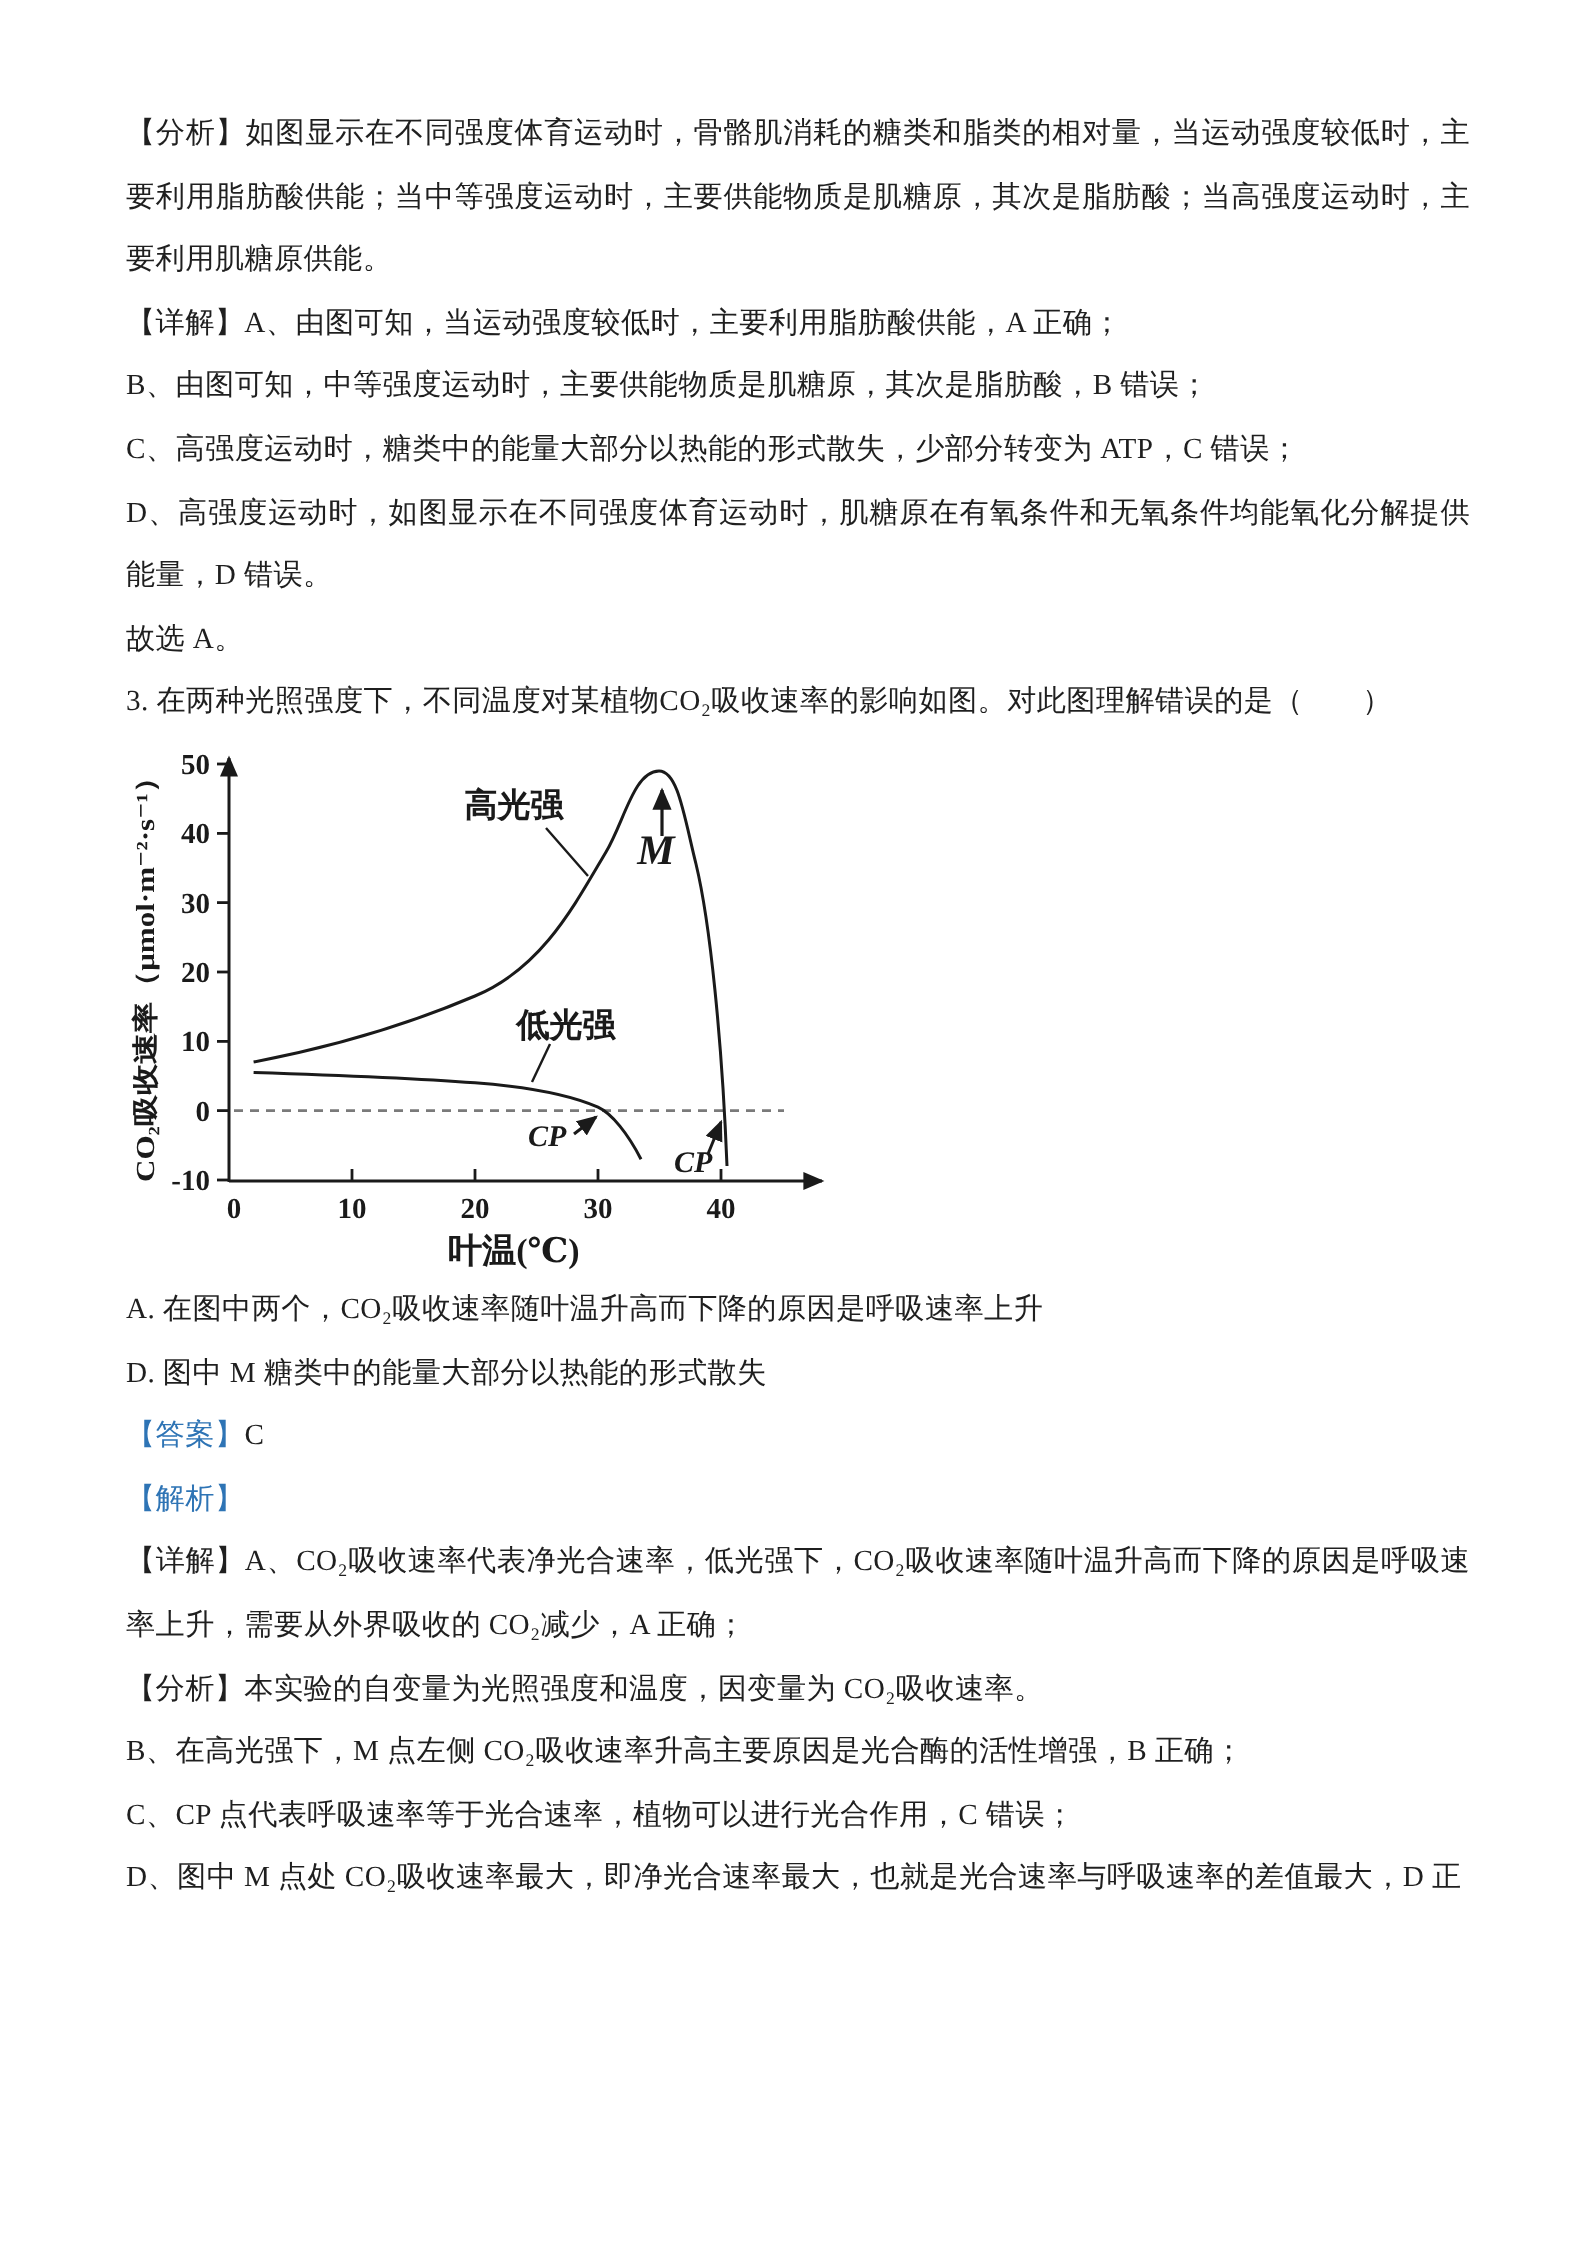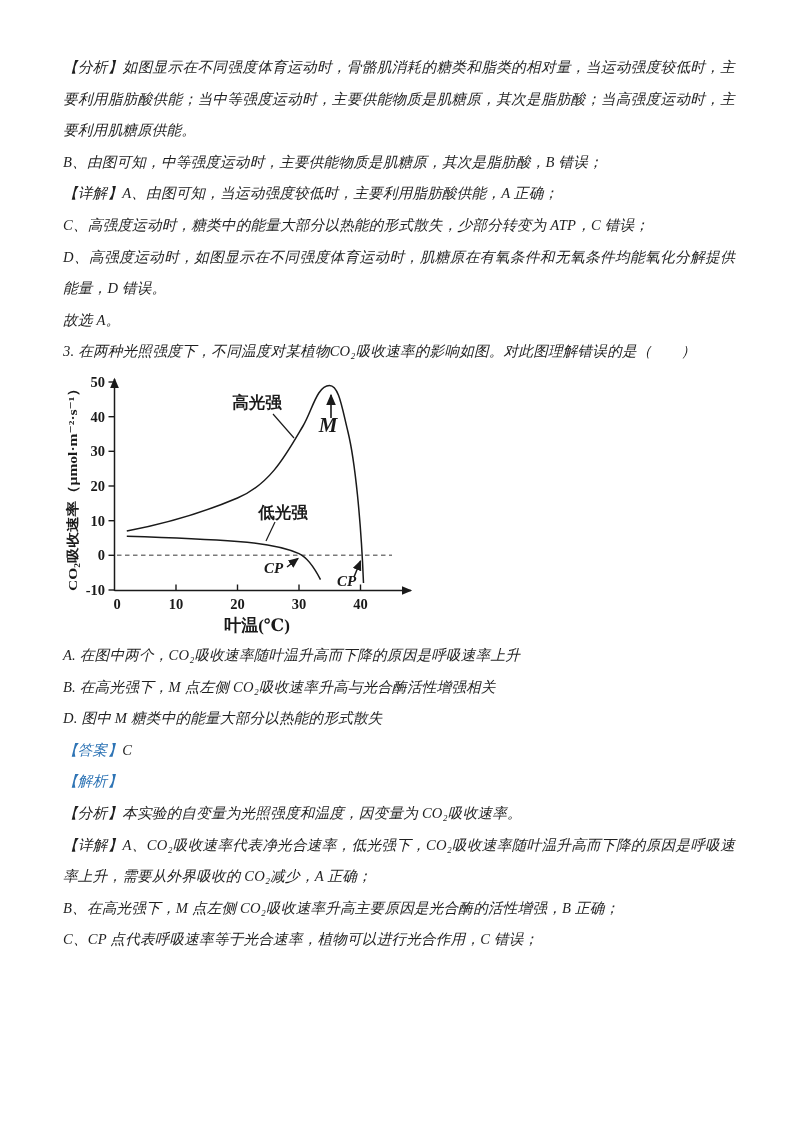--- a/index.html
+++ b/index.html
@@ -13,42 +13,41 @@
   }
   .content{
     position:absolute;left:63px;top:52px;width:672px;
     font-size:14.6px;
   }
   p.line{
     margin:0;
     line-height:31.6px;
     text-align:justify;
     letter-spacing:0.2px;
-    font-style:italic;
   }
   .blue{color:#2e74b5;margin-top:17px;}
   .figure{margin:2px 0 2px -2px;line-height:0;font-weight:bold;}
   .figure svg{overflow:visible;}
   .chart-txt{fill:#1a1a1a;font-family:"Liberation Serif","DejaVu Serif",serif;}
   .footer{
     position:absolute;left:0;right:0;top:1124px;
     text-align:center;font-size:13px;color:#24292f;
     font-family:"Liberation Serif","DejaVu Serif",serif;
   }
   .footer .sep{margin:0 8px;color:#24292f;}
 </style>
 </head>
 <body>
 
 <div class="page">
   <div class="content">
 
     <p class="line">【分析】如图显示在不同强度体育运动时，骨骼肌消耗的糖类和脂类的相对量，当运动强度较低时，主要利用脂肪酸供能；当中等强度运动时，主要供能物质是肌糖原，其次是脂肪酸；当高强度运动时，主要利用肌糖原供能。</p>
+    <p class="line">【详解】A、由图可知，当运动强度较低时，主要利用脂肪酸供能，A 正确；</p>
     <p class="line">B、由图可知，中等强度运动时，主要供能物质是肌糖原，其次是脂肪酸，B 错误；</p>
-    <p class="line">【详解】A、由图可知，当运动强度较低时，主要利用脂肪酸供能，A 正确；</p>
     <p class="line">C、高强度运动时，糖类中的能量大部分以热能的形式散失，少部分转变为 ATP，C 错误；</p>
     <p class="line">D、高强度运动时，如图显示在不同强度体育运动时，肌糖原在有氧条件和无氧条件均能氧化分解提供能量，D 错误。</p>
     <p class="line">故选 A。</p>
 
     <p class="line">3. 在两种光照强度下，不同温度对某植物CO₂吸收速率的影响如图。对此图理解错误的是（　　）</p>
 
     <div class="figure">
       <svg width="364" height="268" viewBox="0 0 364 268">
         <defs>
           <marker id="ah" markerWidth="9" markerHeight="8" refX="6.2" refY="3" orient="auto">
@@ -111,28 +110,28 @@
 
         <text class="chart-txt" x="276" y="216" font-size="15" font-style="italic">CP</text>
         <line x1="293" y1="207" x2="299.5" y2="191" stroke="#1a1a1a" stroke-width="1.5" marker-end="url(#ah)"></line>
 
         <text class="chart-txt" x="196" y="261" font-size="17" text-anchor="middle">叶温(℃)</text>
         <text class="chart-txt" transform="rotate(-90 16 116)" x="16" y="116" font-size="13" text-anchor="middle" textLength="210" lengthAdjust="spacingAndGlyphs">CO₂吸收速率（μmol·m⁻²·s⁻¹）</text>
       </svg>
     </div>
 
     <p class="line">A. 在图中两个，CO₂吸收速率随叶温升高而下降的原因是呼吸速率上升</p>
-    <p class="line">B. 在高光强下，M 点左侧 CO₂吸收速率升高与光合酶活性增强相关</p>
     <p class="line">D. 图中 M 糖类中的能量大部分以热能的形式散失</p>
 
     <p class="line"><span class="blue">【答案】</span><span>C</span></p>
     <p class="line"><span class="blue">【解析】</span></p>
 
+    <p class="line">【详解】A、CO₂吸收速率代表净光合速率，低光强下，CO₂吸收速率随叶温升高而下降的原因是呼吸速率上升，需要从外界吸收的 CO₂减少，A 正确；</p>
     <p class="line">【分析】本实验的自变量为光照强度和温度，因变量为 CO₂吸收速率。</p>
-    <p class="line">【详解】A、CO₂吸收速率代表净光合速率，低光强下，CO₂吸收速率随叶温升高而下降的原因是呼吸速率上升，需要从外界吸收的 CO₂减少，A 正确；</p>
     <p class="line">B、在高光强下，M 点左侧 CO₂吸收速率升高主要原因是光合酶的活性增强，B 正确；</p>
     <p class="line">C、CP 点代表呼吸速率等于光合速率，植物可以进行光合作用，C 错误；</p>
+    <p class="line">D、图中 M 点处 CO₂吸收速率最大，即净光合速率最大，也就是光合速率与呼吸速率的差值最大，D 正</p>
   </div>
 
   <div class="footer">
     <span>第2页</span><span class="sep">|</span><span>共21页</span>
   </div>
 </div>
 
 </body></html>

